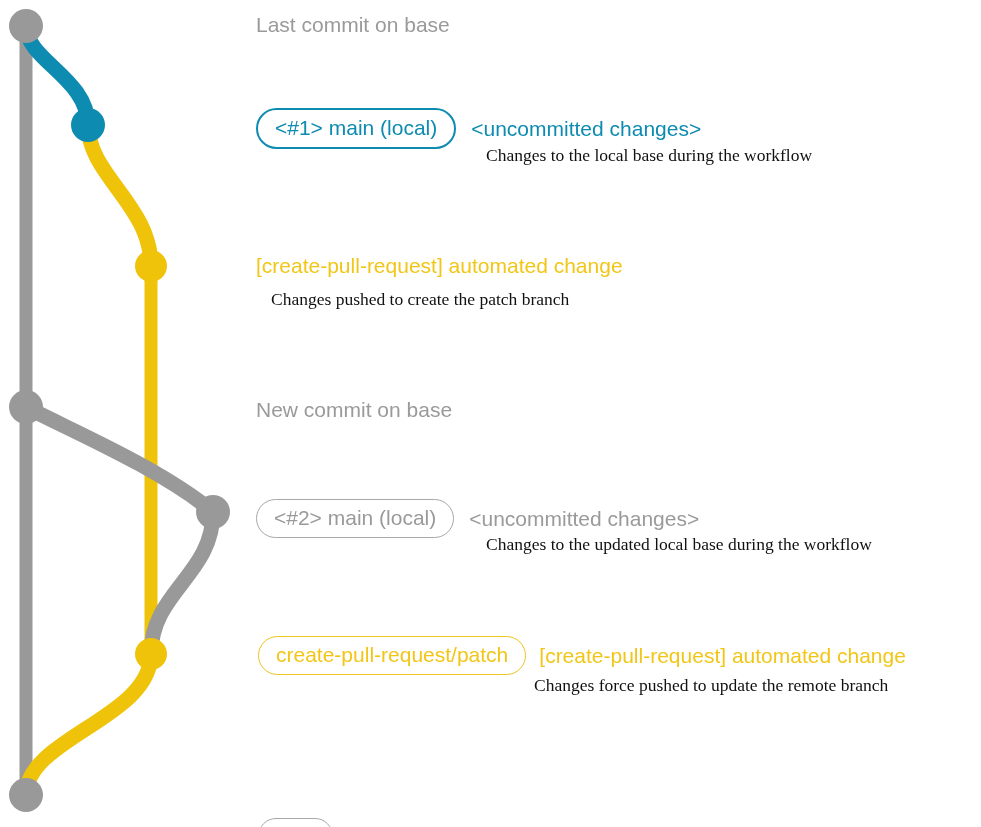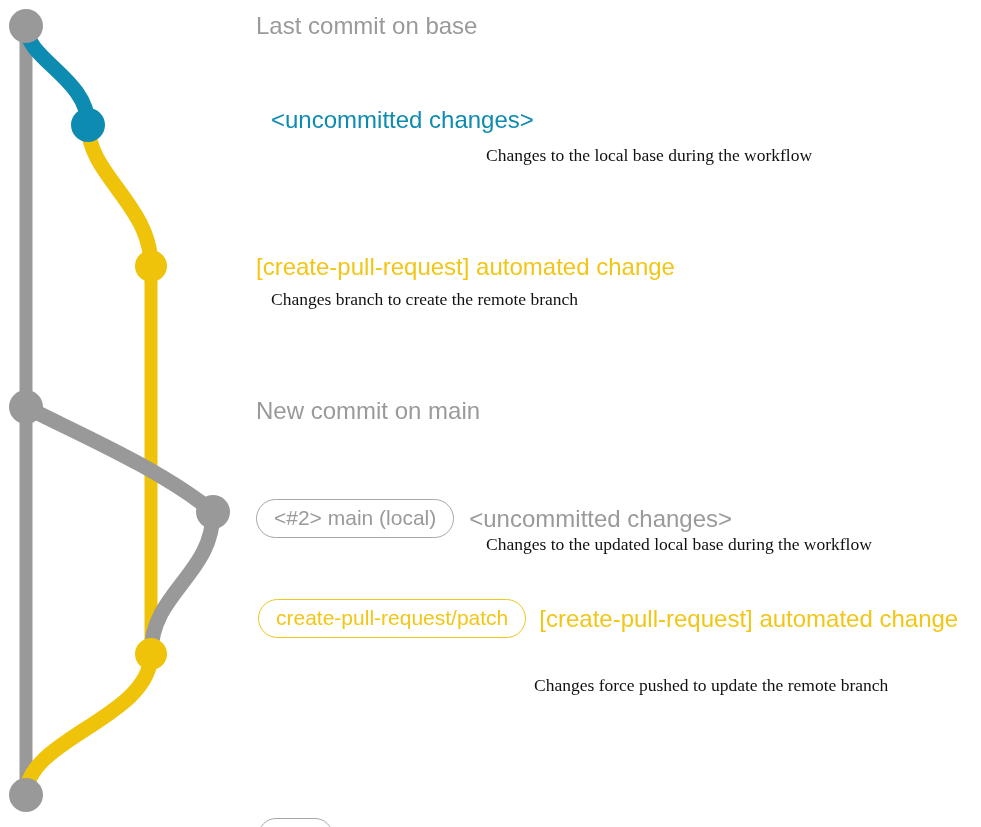--- a/index.html
+++ b/index.html
@@ -71,21 +71,21 @@
   .pill-gray-small {
     border-width: 1.6px;
     border-color: #a8a8a8;
     color: #9a9a9a;
     font-size: 20px;
     padding: 6px 15px 8px 15px;
   }
 
   .headline {
     font-family: "Liberation Sans", sans-serif;
-    font-size: 24px;
+    font-size: 21px;
     line-height: 1;
     white-space: nowrap;
   }
   .headline-teal  { color: #0d8bb0; }
   .headline-gray  { color: #9a9a9a; }
   .headline-yellow{ color: #f2c617; }
 
   .subtext {
     position: absolute;
     font-family: "Liberation Serif", serif;
@@ -124,42 +124,43 @@
   <circle cx="213" cy="512" r="17" fill="#999999"></circle>
   <circle cx="151" cy="654" r="16" fill="#f0c30b"></circle>
   <circle cx="26" cy="795" r="17" fill="#999999"></circle>
 </svg>
 
 <div class="annotation" style="left:256px; top:14px;">
   <span class="headline headline-gray">Last commit on base</span>
 </div>
 
 <div class="annotation" style="left:256px; top:108px;">
+  <span class="pill pill-teal">&lt;#1&gt; main (local)</span>
   <span class="gap-md"></span>
   <span class="headline headline-teal">&lt;uncommitted changes&gt;</span>
 </div>
 <div class="subtext" style="left:486px; top:147px;">Changes to the local base during the workflow</div>
 
 <div class="annotation" style="left:256px; top:255px;">
   <span class="headline headline-yellow">[create-pull-request] automated change</span>
 </div>
-<div class="subtext" style="left:271px; top:291px;">Changes branch to create the remote branch</div>
+<div class="subtext" style="left:271px; top:291px;">Changes pushed to create the patch branch</div>
 
 <div class="annotation" style="left:256px; top:399px;">
-  <span class="headline headline-gray">New commit on main</span>
+  <span class="headline headline-gray">New commit on base</span>
 </div>
 
 <div class="annotation" style="left:256px; top:499px;">
   <span class="pill pill-gray">&lt;#2&gt; main (local)</span>
   <span class="gap-md"></span>
   <span class="headline headline-gray">&lt;uncommitted changes&gt;</span>
 </div>
 <div class="subtext" style="left:486px; top:536px;">Changes to the updated local base during the workflow</div>
 
-<div class="annotation" style="left:258px; top:599px;text-align:center;">
+<div class="annotation" style="left:258px; top:636px;text-align:center;">
   <span class="pill pill-yellow">create-pull-request/patch</span>
   <span class="gap-sm"></span>
   <span class="headline headline-yellow">[create-pull-request] automated change</span>
 </div>
 <div class="subtext" style="left:534px; top:677px;">Changes force pushed to update the remote branch</div>
 
 <div class="annotation" style="left:258px; top:818px;gap:12px;">
   <span class="pill pill-gray-small">main</span>
   <span class="gap-sm"></span>
 </div>

